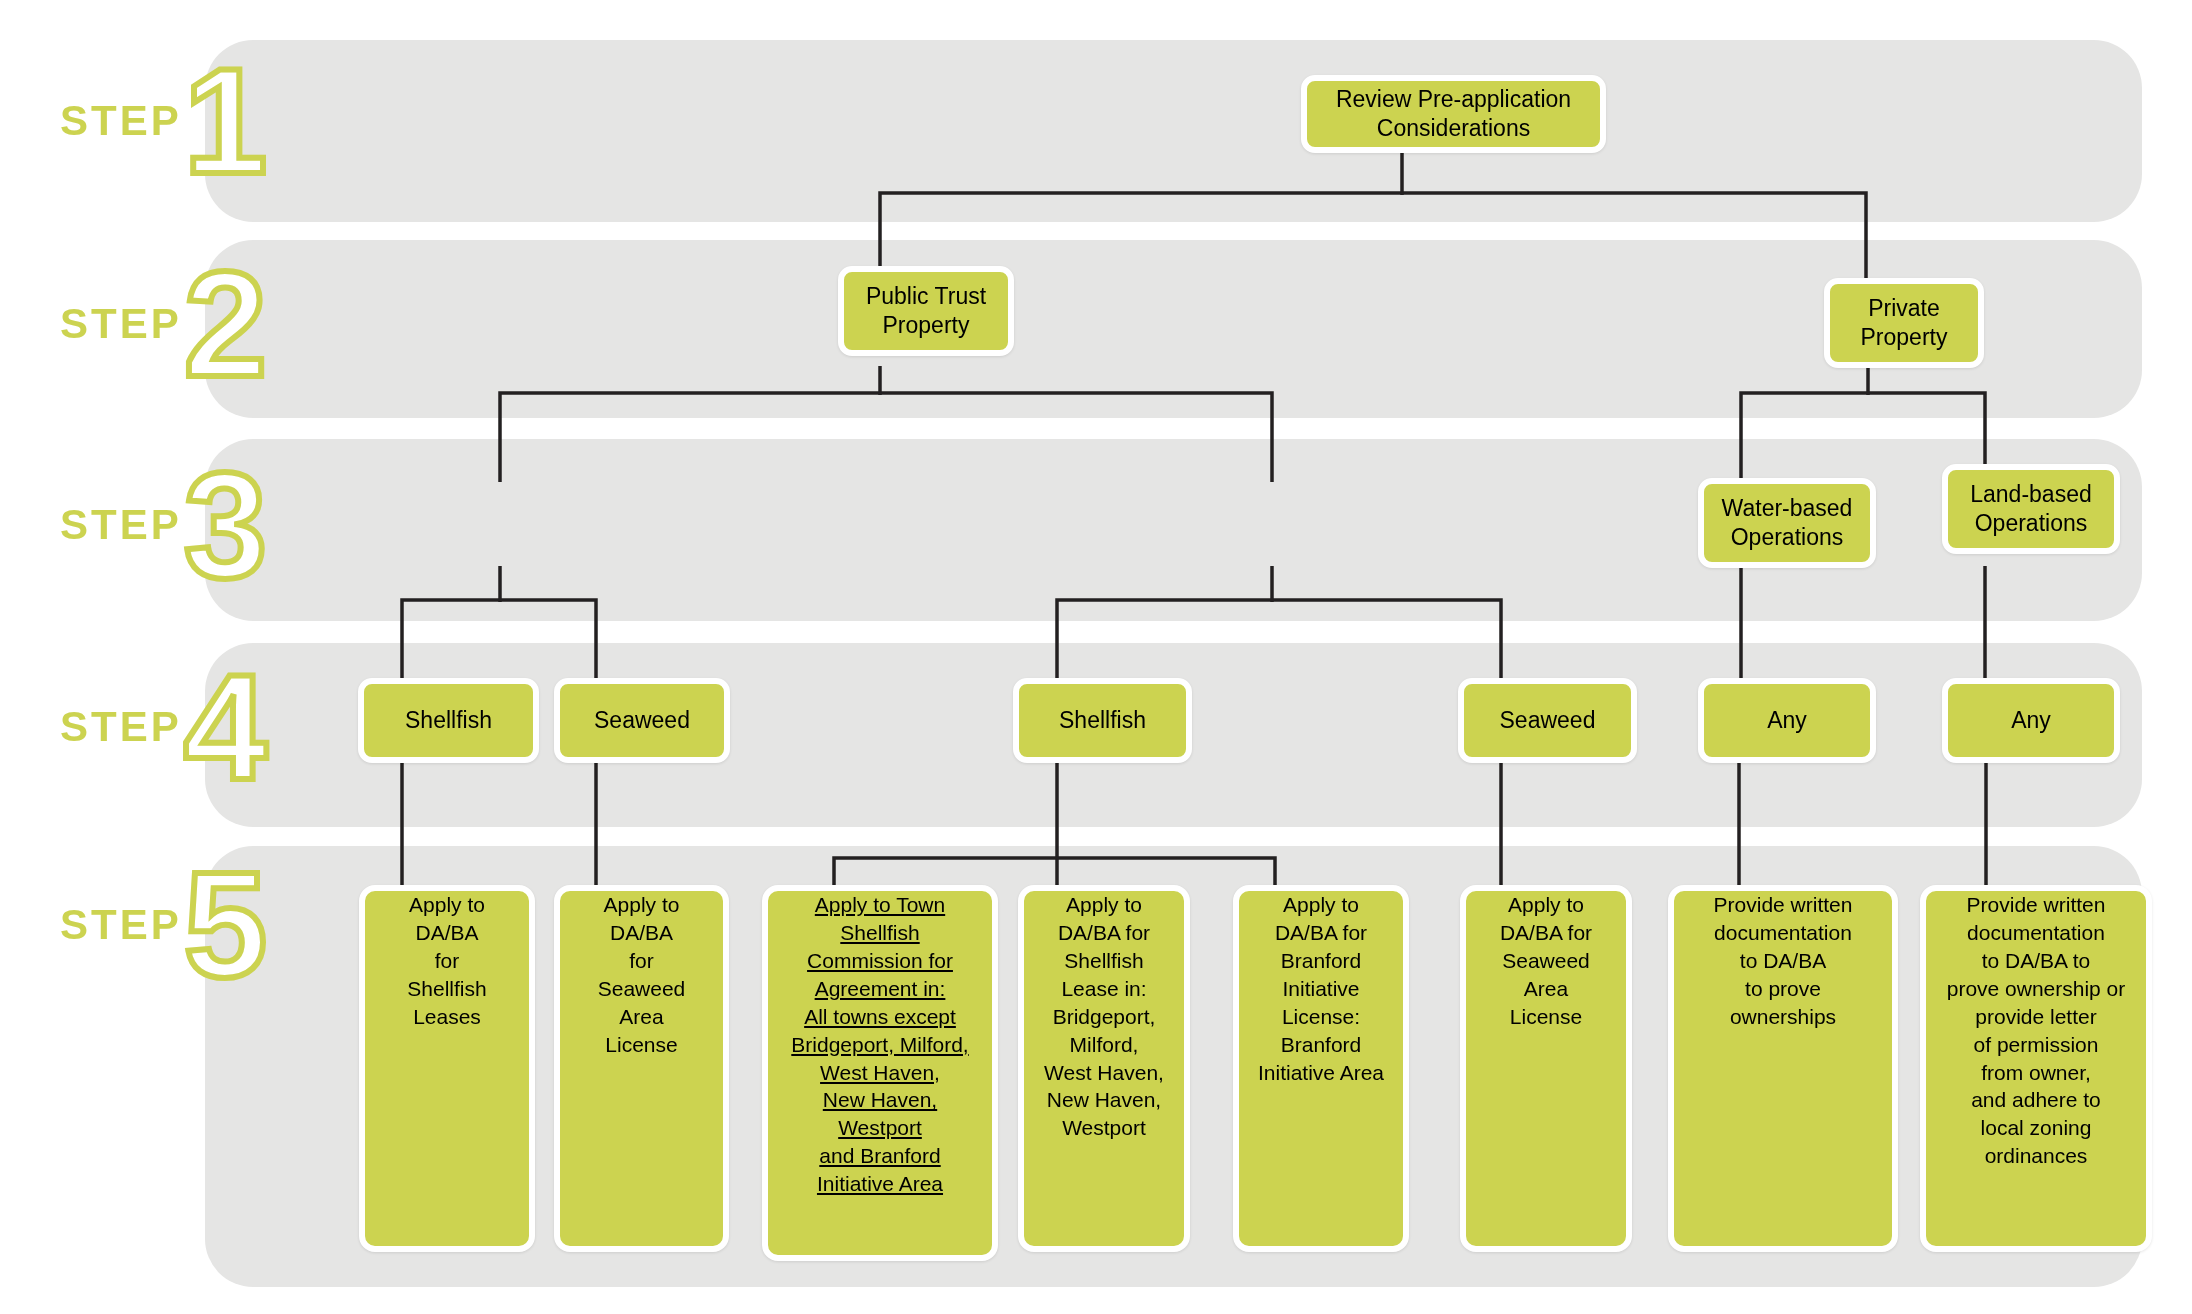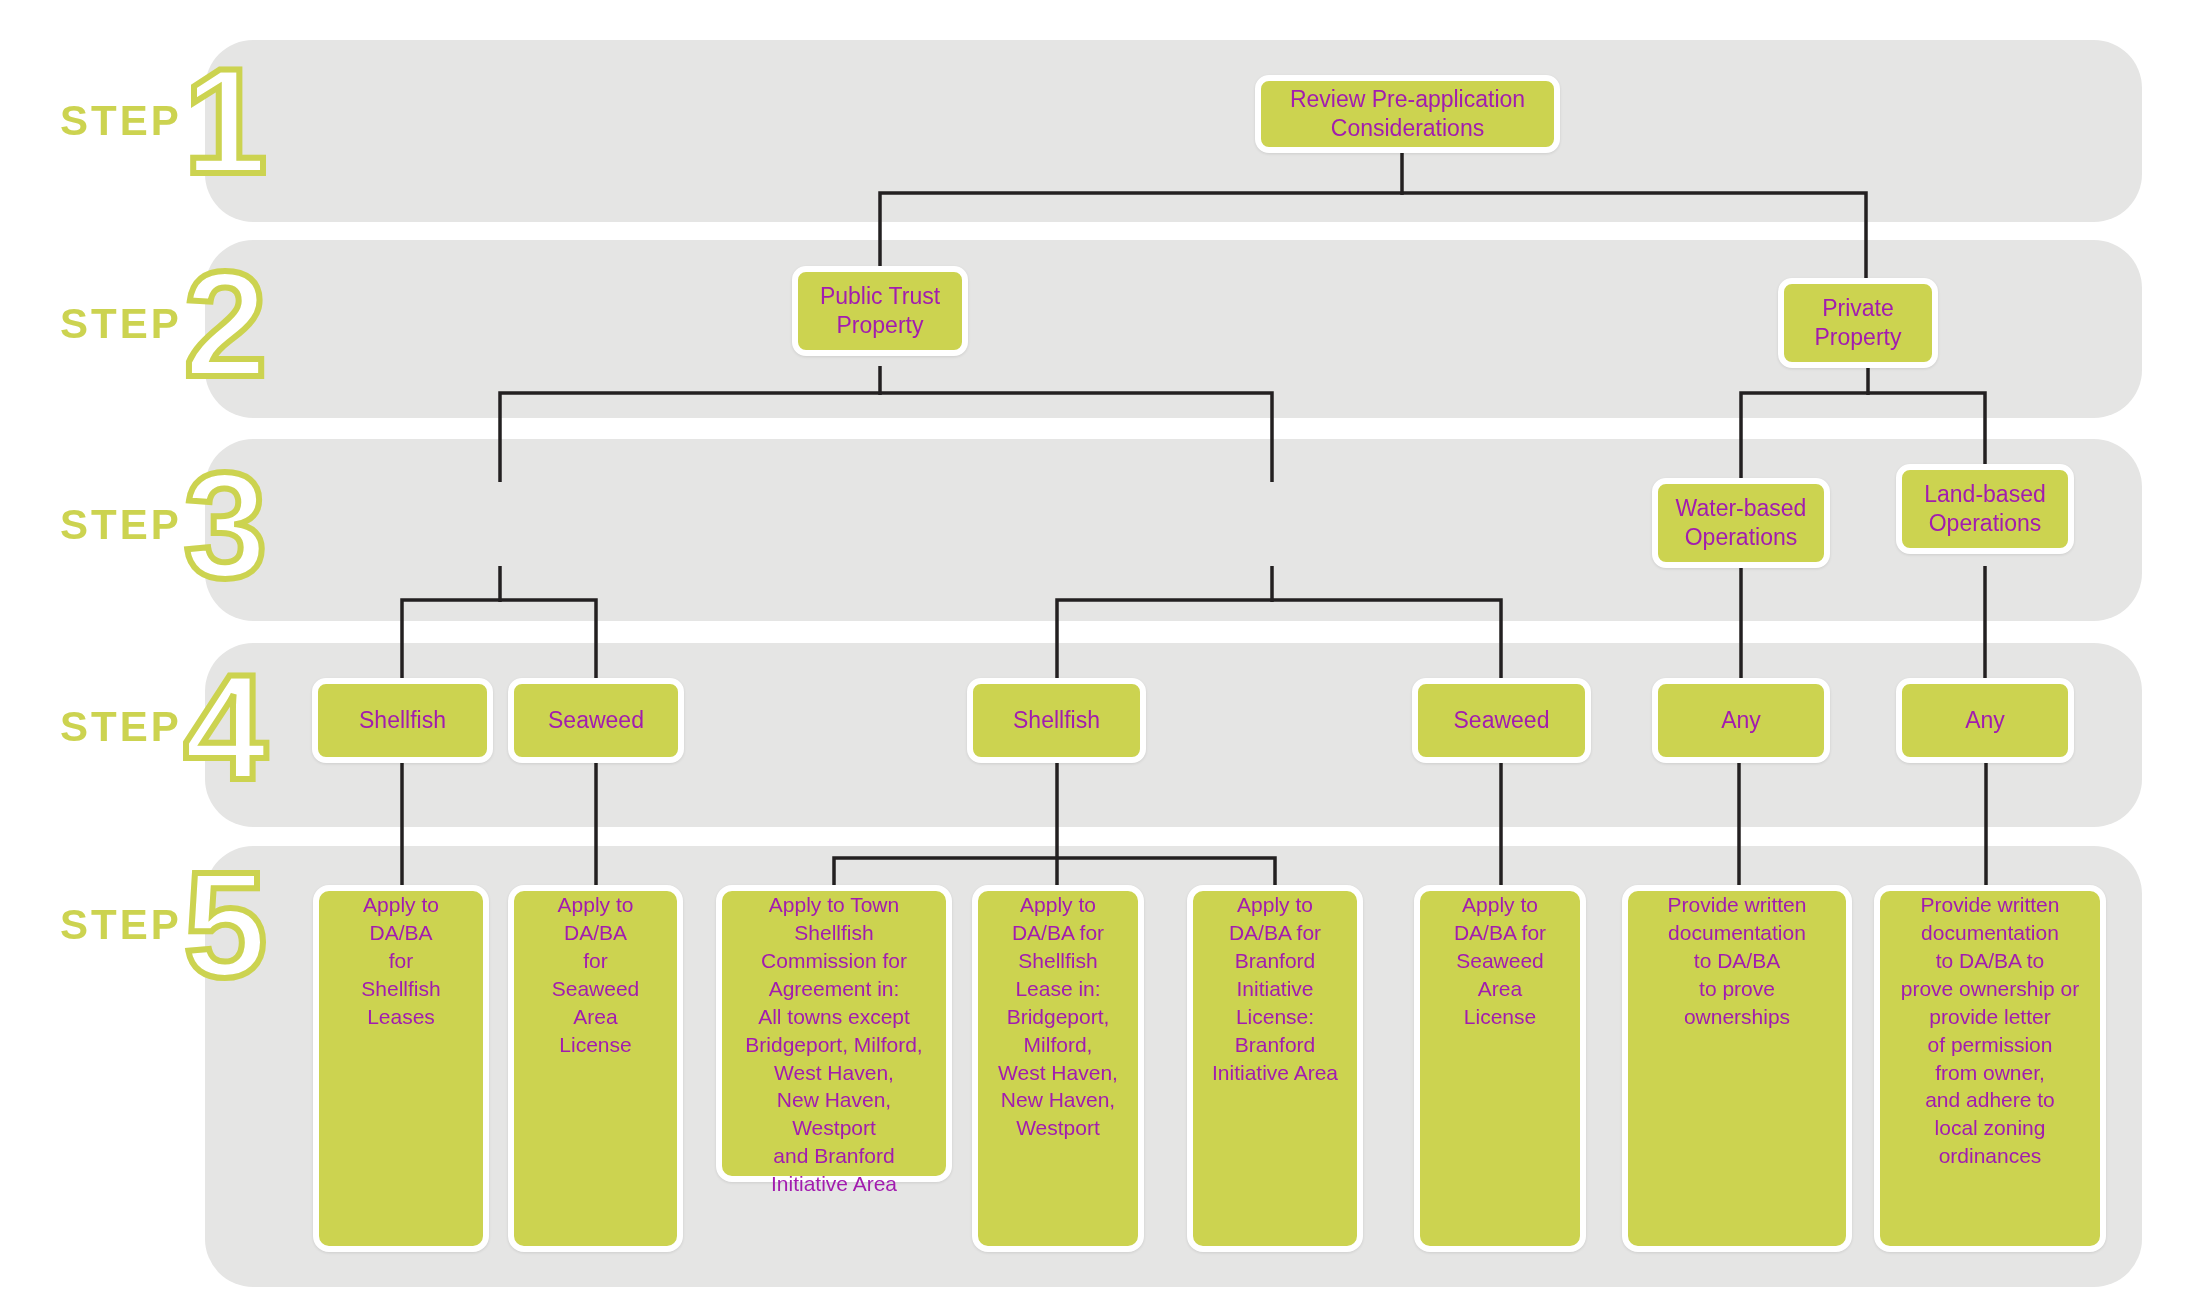--- a/index.html
+++ b/index.html
@@ -55,25 +55,26 @@
     position:absolute;
     z-index:4;
     box-sizing:border-box;
     background:#ccd350;
     border:6px solid #ffffff;
     border-radius:14px;
     display:flex;
     align-items:center;
     justify-content:center;
     text-align:center;
-    color:#a21caf;
+    color:#000000;
     font-size:23px;
     line-height:1.25;
     white-space:pre-line;
     box-shadow:0 1px 3px rgba(0,0,0,0.10);
+    margin-left:46px;
   }
   .node.tall{
     align-items:flex-start;
     font-size:21px;
     line-height:1.33;
     border-radius:16px;
   }
 </style>
 </head>
 <body>
@@ -157,21 +158,21 @@
 DA/BA
 for
 Shellfish
 Leases</div>
   <div class="node tall" style="left:508px;top:885px;width:175px;height:367px;">Apply to
 DA/BA
 for
 Seaweed
 Area
 License</div>
-  <div class="node tall" style="left:716px;top:885px;width:236px;height:297px;">Apply to Town
+  <div class="node tall" style="left:716px;top:885px;width:236px;height:376px;text-decoration:underline;">Apply to Town
 Shellfish
 Commission for
 Agreement in:
 All towns except
 Bridgeport, Milford,
 West Haven,
 New Haven,
 Westport
 and Branford
 Initiative Area</div>

